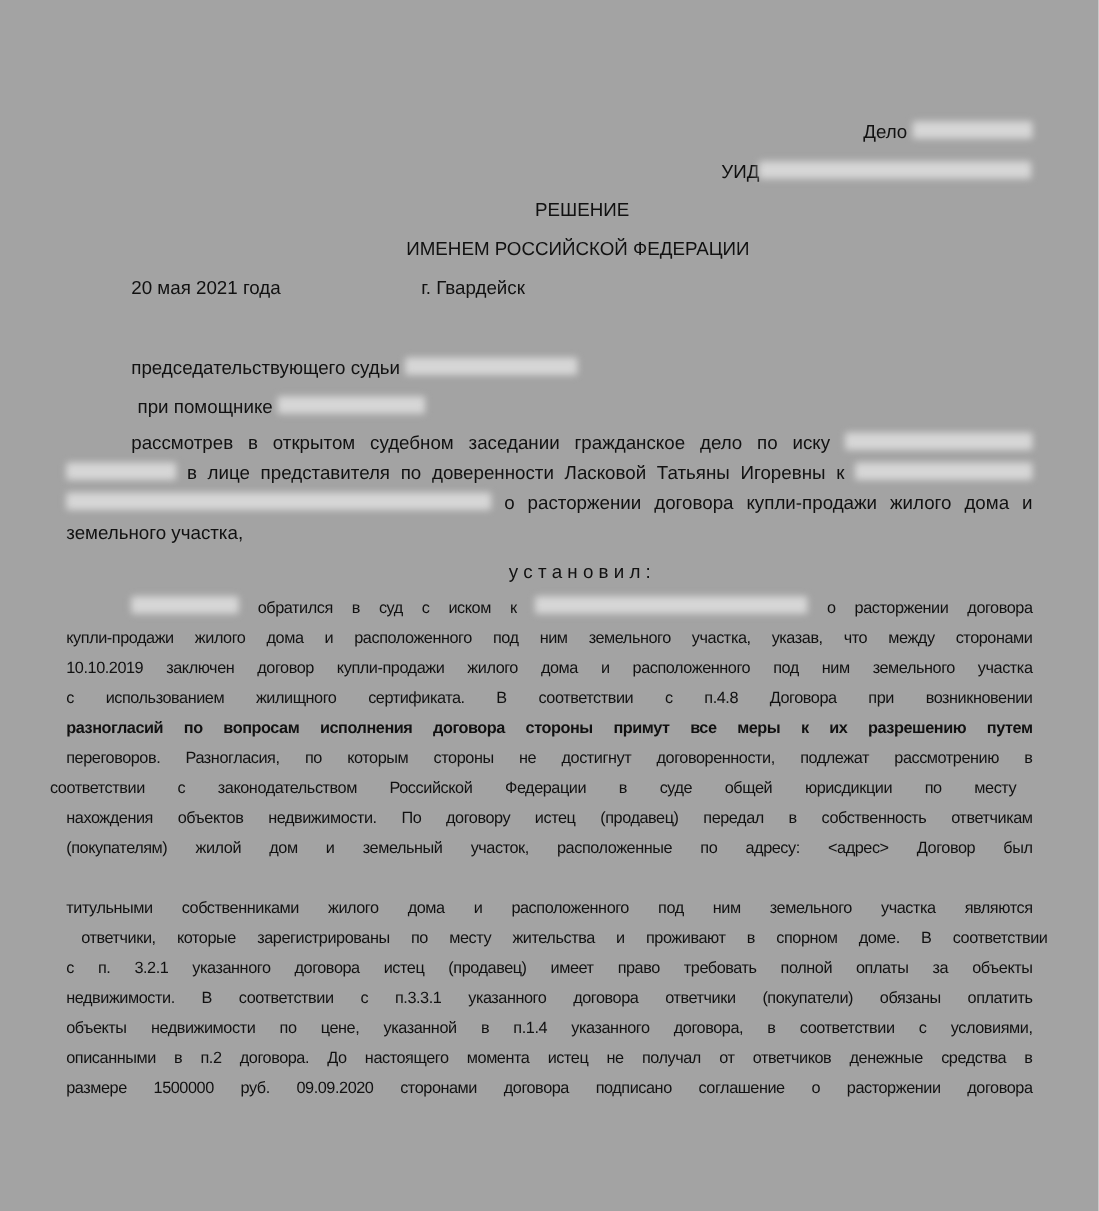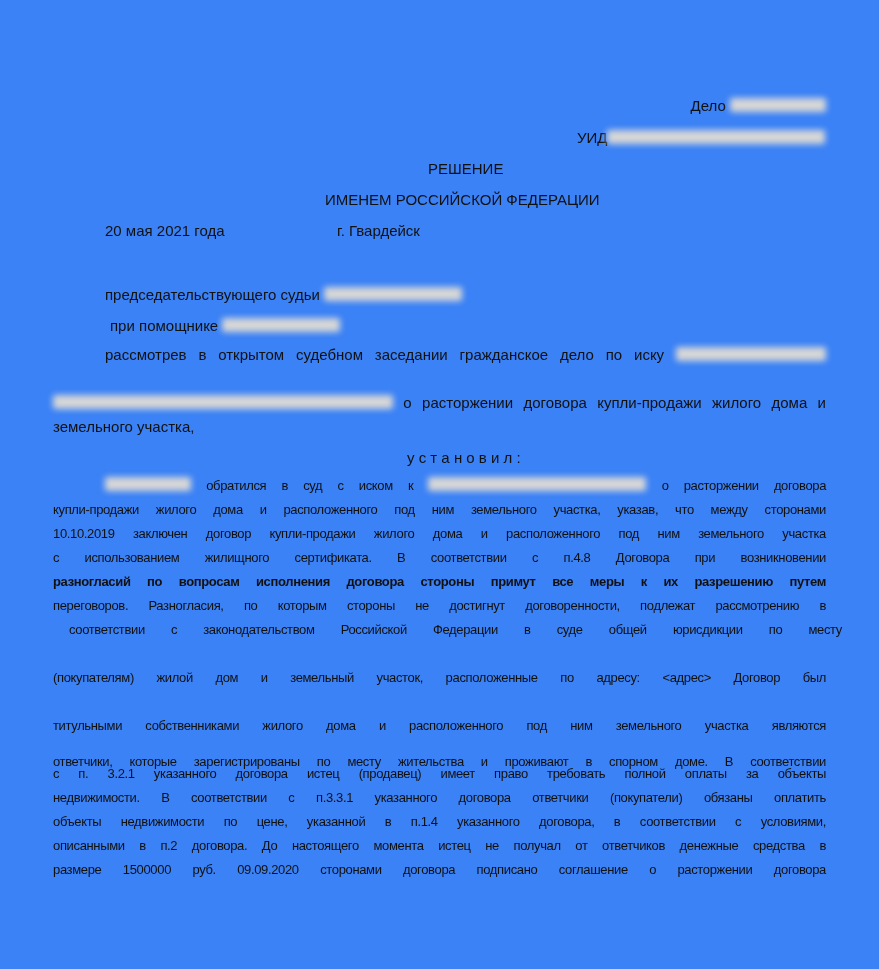--- a/index.html
+++ b/index.html
@@ -13,21 +13,21 @@
       position: relative;
       overflow: hidden;
       color: #111111;
       font-family: "Liberation Sans", "DejaVu Sans", sans-serif;
     }
     .page {
       position: absolute;
       left: 0; top: 0;
       width: 879px;
       height: 969px;
-      background: #3b82f6;
+      background: #a3a3a3;
     }
     .line {
       position: absolute;
       white-space: nowrap;
       font-size: 15px;
       line-height: 20px;
       letter-spacing: 0;
     }
     .redact {
       display: inline-block;
@@ -92,20 +92,25 @@
 
   <div class="line" style="left:110px; top:316px;">
     <span>при помощнике</span>
     <span class="redact" style="width:118px;"></span>
   </div>
 
   <div class="just" style="top:345px; padding-left:52px; width:721px;">
     <span>рассмотрев в открытом судебном заседании гражданское дело по иску</span>
     <span class="redact" style="width:150px;"></span>
   </div>
+  <div class="just" style="top:369px;">
+    <span class="redact" style="width:88px;"></span>
+    <span>в лице представителя по доверенности Ласковой Татьяны Игоревны к</span>
+    <span class="redact" style="width:142px;"></span>
+  </div>
   <div class="just" style="top:393px;">
     <span class="redact" style="width:340px;"></span>
     <span>о расторжении договора купли-продажи жилого дома и</span>
   </div>
   <div class="line" style="left:53px; top:417px;">земельного участка,</div>
 
   <div class="line" style="left:407px; top:448px;">у с т а н о в и л :</div>
 
   <div class="line cond" style="left:105px; top:476px; width:721px;">
     <span class="cond-inner" style="width:721px;">
@@ -124,30 +129,33 @@
     </div>
   <div class="line cond" style="left:53px; top:548px;">
       <span class="cond-inner">с использованием жилищного сертификата. В соответствии с п.4.8 Договора при возникновении</span>
     </div>
   <div class="line cond" style="left:53px; top:572px;font-weight:bold;">
       <span class="cond-inner">разногласий по вопросам исполнения договора стороны примут все меры к их разрешению путем</span>
     </div>
   <div class="line cond" style="left:53px; top:596px;">
       <span class="cond-inner">переговоров. Разногласия, по которым стороны не достигнут договоренности, подлежат рассмотрению в</span>
     </div>
-  <div class="line cond" style="left:69px; top:620px;">
+  <div class="line cond" style="left:40px; top:620px;">
       <span class="cond-inner">соответствии с законодательством Российской Федерации в суде общей юрисдикции по месту</span>
+    </div>
+  <div class="line cond" style="left:53px; top:644px;">
+      <span class="cond-inner">нахождения объектов недвижимости. По договору истец (продавец) передал в собственность ответчикам</span>
     </div>
   <div class="line cond" style="left:53px; top:668px;">
       <span class="cond-inner">(покупателям) жилой дом и земельный участок, расположенные по адресу: &lt;адрес&gt; Договор был</span>
     </div>
   <div class="line cond" style="left:53px; top:716px;">
       <span class="cond-inner">титульными собственниками жилого дома и расположенного под ним земельного участка являются</span>
     </div>
-  <div class="line cond" style="left:53px; top:740px;margin-top:12px;">
+  <div class="line cond" style="left:65px; top:740px;">
       <span class="cond-inner">ответчики, которые зарегистрированы по месту жительства и проживают в спорном доме. В соответствии</span>
     </div>
   <div class="line cond" style="left:53px; top:764px;">
       <span class="cond-inner">с п. 3.2.1 указанного договора истец (продавец) имеет право требовать полной оплаты за объекты</span>
     </div>
   <div class="line cond" style="left:53px; top:788px;">
       <span class="cond-inner">недвижимости. В соответствии с п.3.3.1 указанного договора ответчики (покупатели) обязаны оплатить</span>
     </div>
   <div class="line cond" style="left:53px; top:812px;">
       <span class="cond-inner">объекты недвижимости по цене, указанной в п.1.4 указанного договора, в соответствии с условиями,</span>

